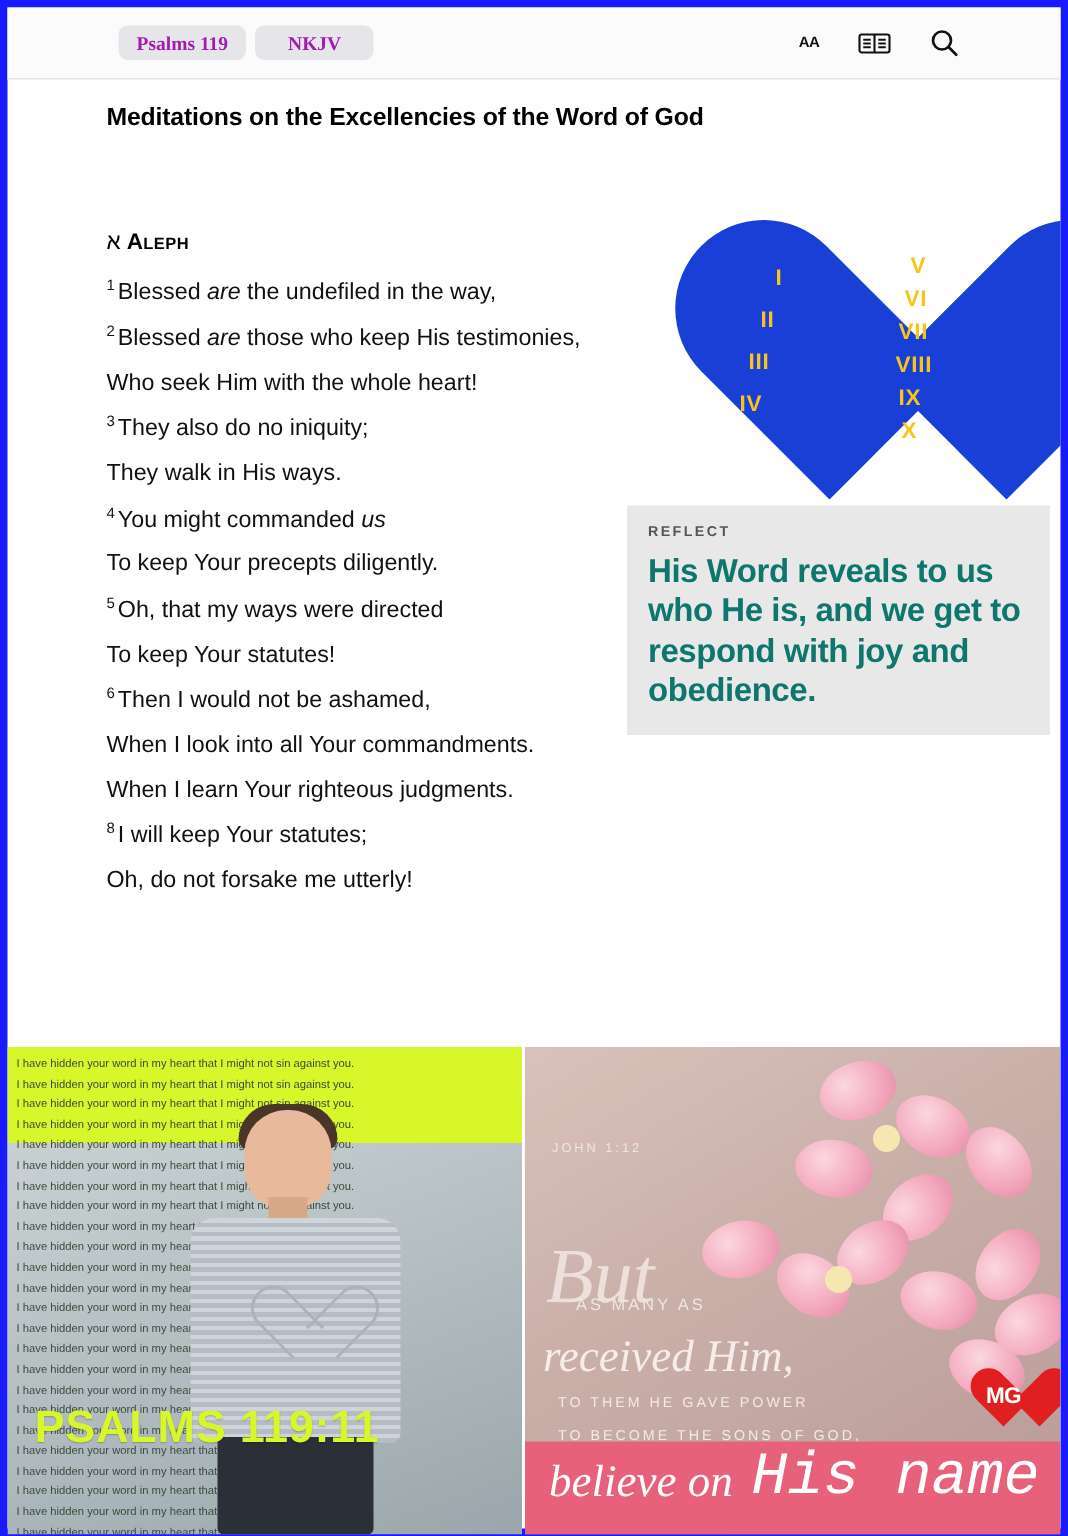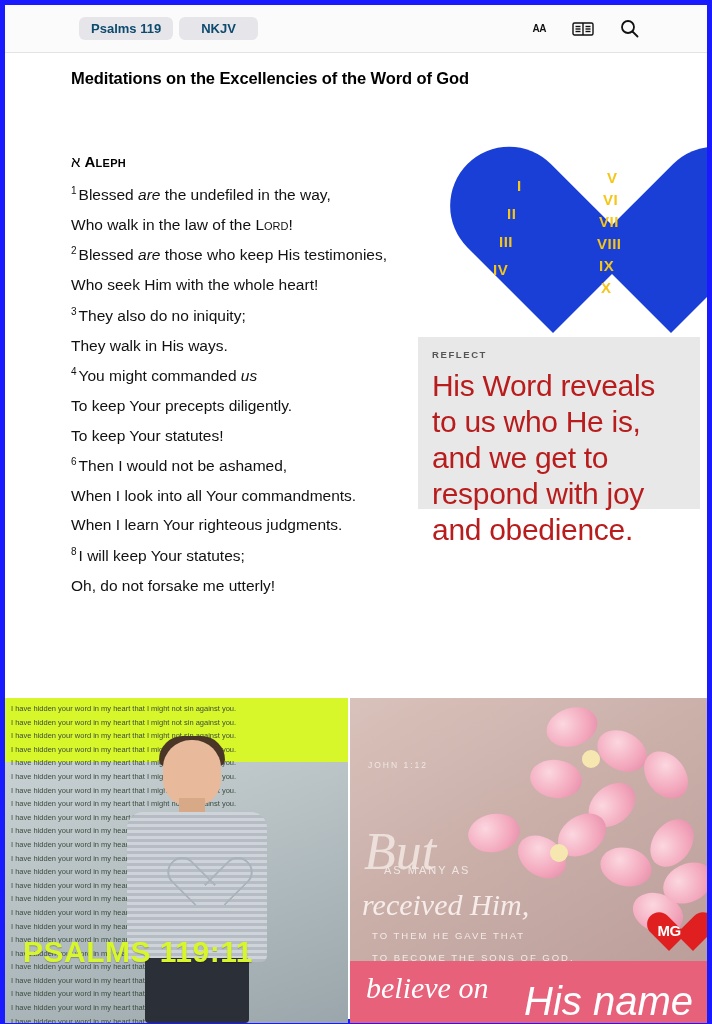--- a/index.html
+++ b/index.html
@@ -32,23 +32,24 @@
     align-items: center;
     gap: 6px;
     margin-left: 52px;
   }
   .chiclet {
     background: #e6e6ea;
     border-radius: 6px;
     padding: 5px 12px;
     font-size: 13px;
     font-weight: bold;
-    color: #0c4a6e;
+    color: #a21caf;
     line-height: 1;
     white-space: nowrap;
+    font-family: Liberation Serif, serif;
   }
   .chiclet.small { padding: 5px 22px; }
   .toolbar-right {
     margin-left: auto;
     display: flex;
     align-items: center;
     gap: 26px;
     padding-right: 46px;
   }
   .tb-icon {
@@ -146,36 +147,36 @@
     z-index: 3;
     letter-spacing: 0.5px;
   }
 
   
   .reflect-card {
     position: absolute;
     left: 413px;
     top: 284px;
     width: 282px;
-    height: 172px;
+    height: 153px;
     background: #e8e8e8;
     padding: 12px 14px 10px 14px;
   }
   .reflect-label {
     font-size: 9.5px;
     font-weight: bold;
     letter-spacing: 1.6px;
     color: #555;
     margin-bottom: 8px;
   }
   .reflect-text {
-    font-size: 30px;
-    font-weight: normal;
+    font-size: 22px;
+    font-weight: bold;
     line-height: 1.2;
-    color: #b91c1c;
+    color: #0f766e;
     letter-spacing: -0.3px;
   }
 
   
   .img-row {
     position: absolute;
     left: 0;
     top: 645px;
     width: 702px;
     height: 346px;
@@ -344,22 +345,22 @@
   .band-believe {
     position: absolute;
     left: 16px; top: 10px;
     font-family: "Liberation Serif", serif;
     font-style: italic;
     font-size: 30px;
     color: #ffffff;
   }
   .band-hisname {
     position: absolute;
-    right: 14px; top: 18px;
-    font-family: Liberation Sans, sans-serif;
+    right: 14px; top: 2px;
+    font-family: Liberation Mono, monospace;
     font-style: italic;
     font-size: 40px;
     color: #ffffff;
     text-align: center;
   }
   .mg-badge {
     position: absolute;
     right: 14px; bottom: 62px;
     width: 48px; height: 48px;
     z-index: 9;
@@ -426,27 +427,27 @@
   <div class="content">
 
     <div class="chapter-title">Meditations on the Excellencies of the Word of God</div>
 
     <div class="verse-col">
       <div class="acrostic">
         <span class="heb">א</span><span class="name">Aleph</span>
       </div>
       <div id="verse-lines">
           <div class="line"><span class="vnum">1</span><span>Blessed </span><span class="ital">are</span><span> the undefiled in the way,</span></div>
-          <div class="line"><span>Who walk in the law of the </span><span class="smallcaps">Lord</span><span>!</span></div>
           <div class="line"><span class="vnum">2</span><span>Blessed </span><span class="ital">are</span><span> those who keep His testimonies,</span></div>
           <div class="line"><span>Who seek Him with the whole heart!</span></div>
           <div class="line"><span class="vnum">3</span><span>They also do no iniquity;</span></div>
           <div class="line"><span>They walk in His ways.</span></div>
           <div class="line"><span class="vnum">4</span><span>You might commanded </span><span class="ital">us</span></div>
           <div class="line"><span>To keep Your precepts diligently.</span></div>
+          <div class="line"><span class="vnum">5</span><span>Oh, that my ways were directed</span></div>
           <div class="line"><span>To keep Your statutes!</span></div>
           <div class="line"><span class="vnum">6</span><span>Then I would not be ashamed,</span></div>
           <div class="line"><span>When I look into all Your commandments.</span></div>
           <div class="line"><span>When I learn Your righteous judgments.</span></div>
           <div class="line"><span class="vnum">8</span><span>I will keep Your statutes;</span></div>
           <div class="line"><span>Oh, do not forsake me utterly!</span></div>
         </div>
     </div>
 
     <div class="heart-wrap">
@@ -497,21 +498,21 @@
         <div class="petal" style="left:250px; top:150px; transform:rotate(14deg);"></div>
         <div class="petal" style="left:296px; top:126px; transform:rotate(-54deg);"></div>
         <div class="flower-core" style="left:200px; top:146px;"></div>
         <div class="petal" style="left:282px; top:196px; transform:rotate(22deg);"></div>
         <div class="petal" style="left:312px; top:166px; transform:rotate(-26deg);"></div>
 
         <div class="ref-small">JOHN 1:12</div>
         <div class="script-but">But</div>
         <div class="asmany">AS MANY AS</div>
         <div class="script-received">received Him,</div>
-        <div class="caps-line" style="top:232px;">TO THEM HE GAVE THAT</div>
+        <div class="caps-line" style="top:232px;">TO THEM HE GAVE POWER</div>
         <div class="caps-line" style="top:254px;">TO BECOME THE SONS OF GOD,</div>
         <div class="caps-line" style="top:276px;">EVEN TO THEM THAT</div>
 
         <div class="band">
           <div class="band-believe">believe on</div>
           <div class="band-hisname">His name</div>
         </div>
 
         <div class="mg-badge">
           <div class="mg-heart"></div>

